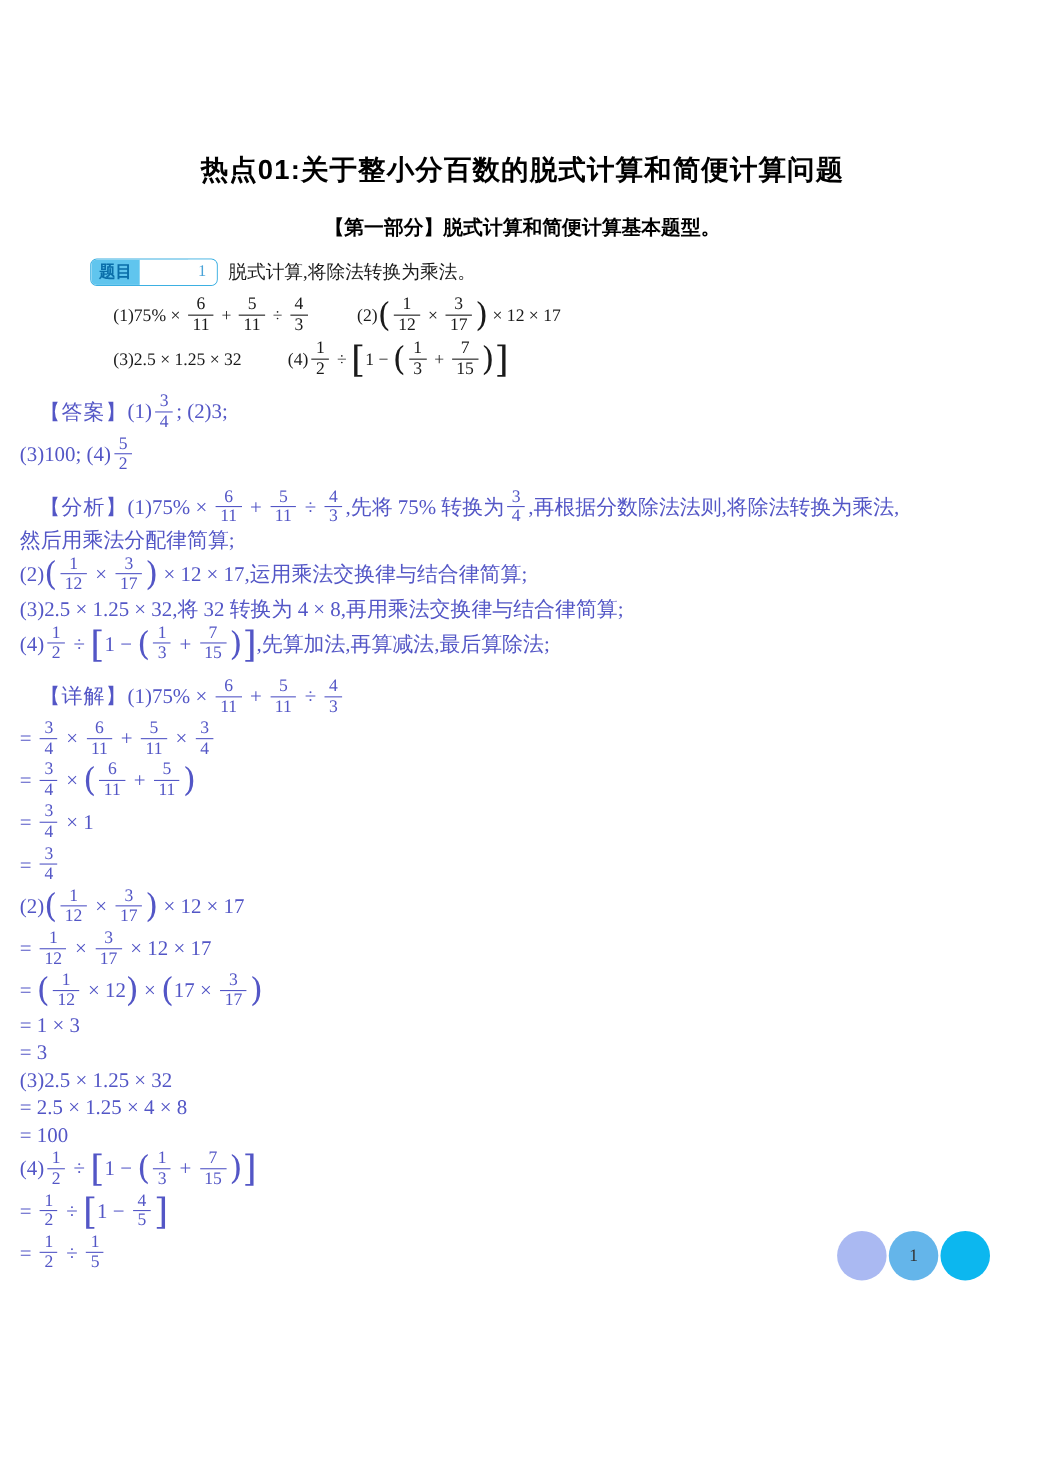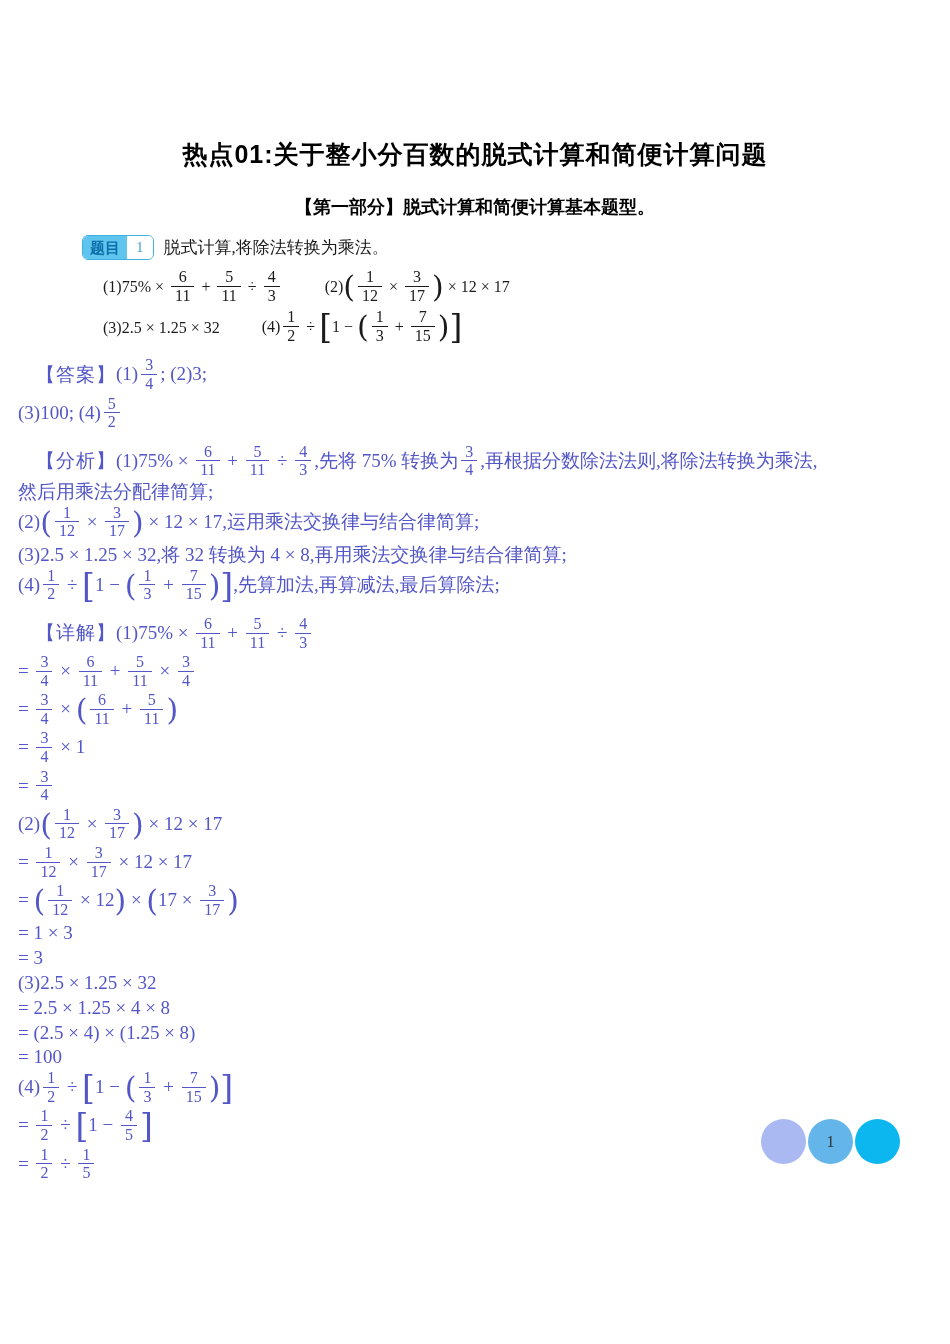--- a/index.html
+++ b/index.html
@@ -37,20 +37,21 @@
   }
   .badge{
     display:inline-flex;
     align-items:stretch;
     border:1.5px solid var(--badge-border);
     border-radius:6px;
     overflow:hidden;
     font-size:15px;
     line-height:1.4;
     margin-right:10px;
+    gap:44px;
   }
   .badge-label{
     background:var(--badge-fill);
     color:var(--badge-text);
     padding:1px 7px;
     font-family:"Liberation Sans", sans-serif;
     font-weight:bold;
   }
   .badge-num{
     background:#ffffff;
@@ -269,21 +270,20 @@
             <span class="num">1</span>
             <span class="den">12</span>
           </span> × 12<span class="bigd p">)</span> × <span class="bigd p">(</span>17 × <span class="frac">
             <span class="num">3</span>
             <span class="den">17</span>
           </span><span class="bigd p">)</span></div>
         <div class="math-line">= 1 × 3</div>
         <div class="math-line">= 3</div>
         <div class="math-line">(3)2.5 × 1.25 × 32</div>
         <div class="math-line">= 2.5 × 1.25 × 4 × 8</div>
-        <div class="math-line">= (2.5 × 4) × (1.25 × 8)</div>
         <div class="math-line">= 100</div>
         <div class="math-line">(4)<span class="frac">
             <span class="num">1</span>
             <span class="den">2</span>
           </span> ÷ <span class="bigd b">[</span>1 − <span class="bigd p">(</span><span class="frac">
             <span class="num">1</span>
             <span class="den">3</span>
           </span> + <span class="frac">
             <span class="num">7</span>
             <span class="den">15</span>

